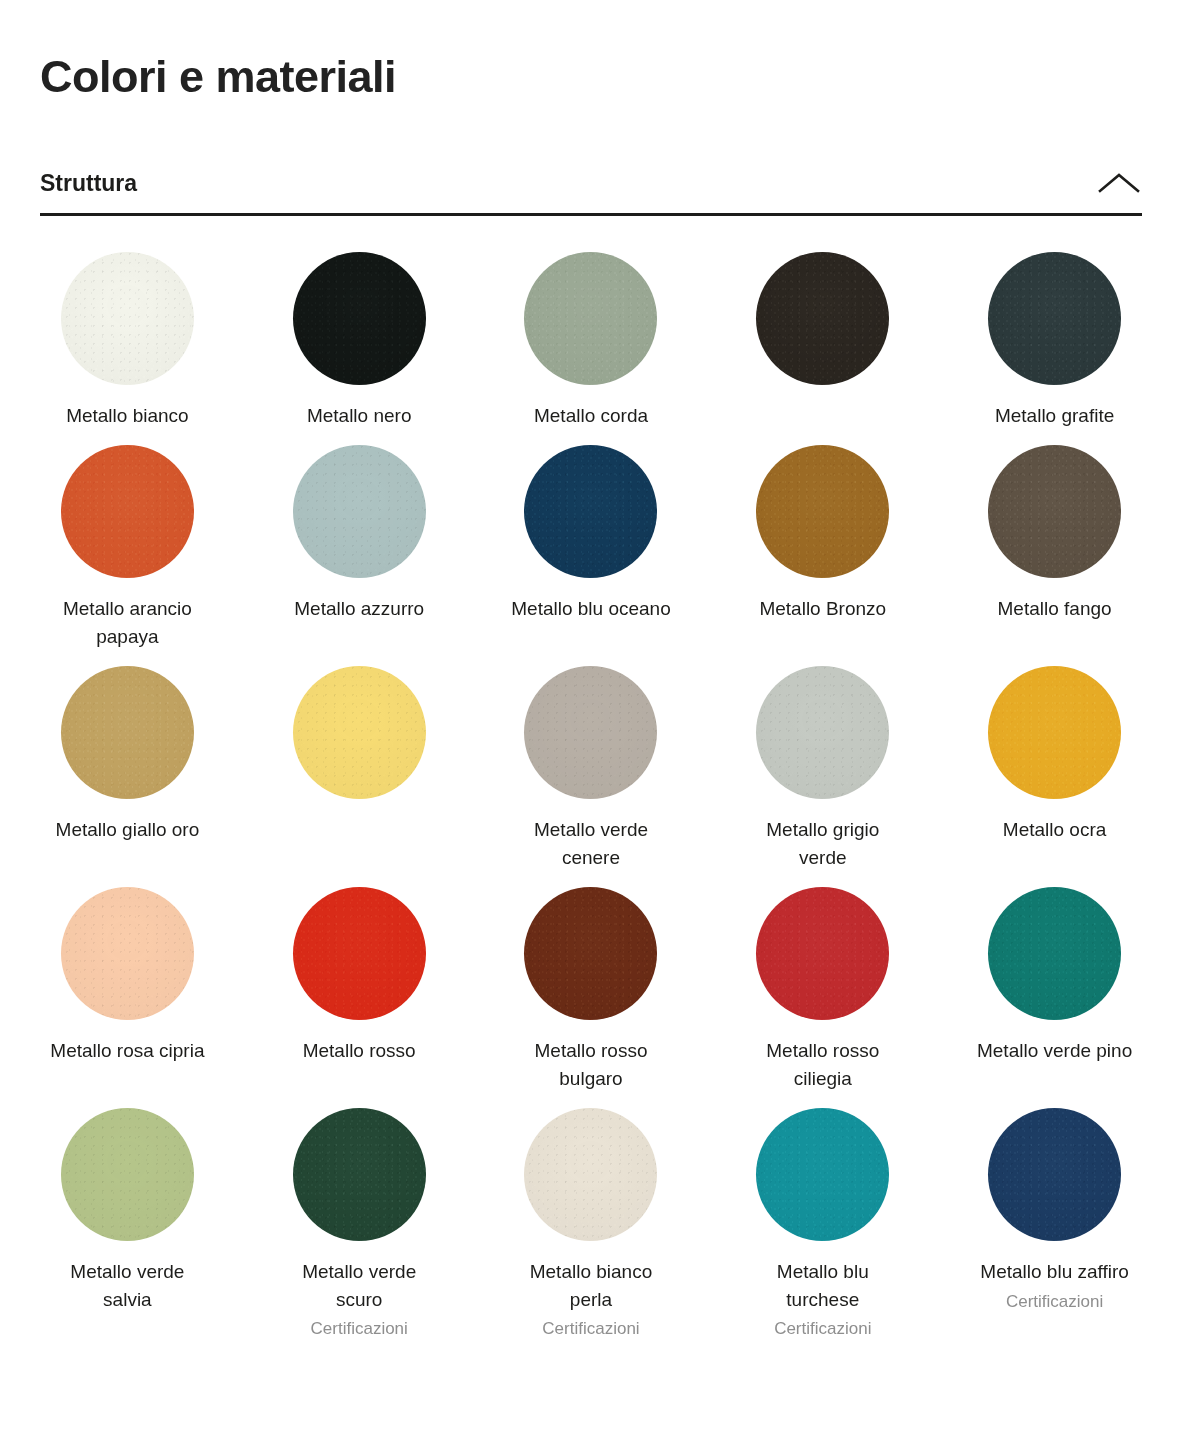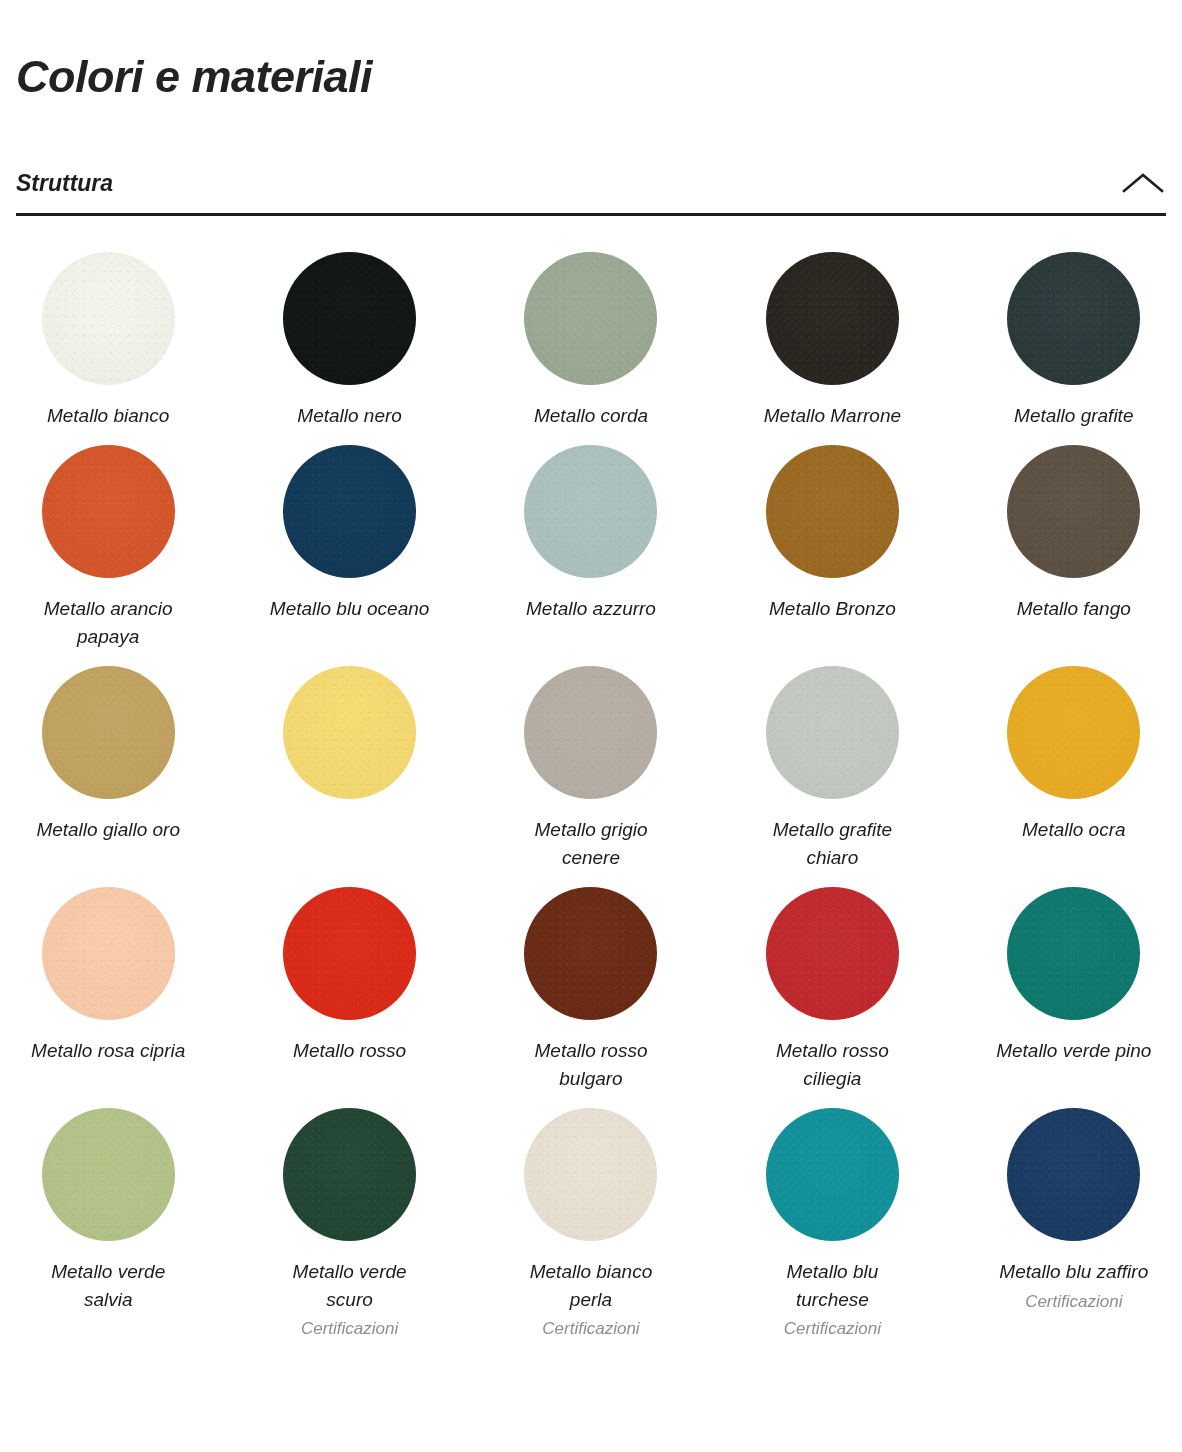--- a/index.html
+++ b/index.html
@@ -7,22 +7,21 @@
     width:1182px;
     min-height:1452px;
     background:#ffffff;
     font-family:"Liberation Sans","DejaVu Sans",sans-serif;
     color:#1d1d1b;
     -webkit-font-smoothing:antialiased;
   }
   .page{
     width:1182px;
     box-sizing:border-box;
-    padding:0 16px;
-    font-style:italic;
+    padding:0 40px;
   }
   .page-title{
     font-size:45px;
     line-height:1.1;
     font-weight:700;
     letter-spacing:-0.5px;
     margin:0;
     padding-top:52px;
     color:#222222;
   }
@@ -142,48 +141,47 @@
         <div class="swatch">
           <div class="disc-wrap">
             <div class="disc" style="background: rgb(154, 168, 148);"></div>
           </div>
           <div class="swatch-label">Metallo corda</div>
         </div>
         <div class="swatch">
           <div class="disc-wrap">
             <div class="disc" style="background: rgb(43, 38, 32);"></div>
           </div>
-          <div class="swatch-label">Metallo Marrone</div>
         </div>
         <div class="swatch">
           <div class="disc-wrap">
             <div class="disc" style="background: rgb(44, 58, 60);"></div>
           </div>
           <div class="swatch-label">Metallo grafite</div>
         </div>
         <div class="swatch">
           <div class="disc-wrap">
             <div class="disc" style="background: rgb(212, 87, 44);"></div>
           </div>
           <div class="swatch-label">Metallo arancio papaya</div>
         </div>
         <div class="swatch">
           <div class="disc-wrap">
+            <div class="disc light" style="background: rgb(174, 196, 195);"></div>
+          </div>
+          <div class="swatch-label">Metallo azzurro</div>
+        </div>
+        <div class="swatch">
+          <div class="disc-wrap">
             <div class="disc" style="background: rgb(18, 58, 89);"></div>
           </div>
           <div class="swatch-label">Metallo blu oceano</div>
         </div>
         <div class="swatch">
           <div class="disc-wrap">
-            <div class="disc light" style="background: rgb(174, 196, 195);"></div>
-          </div>
-          <div class="swatch-label">Metallo azzurro</div>
-        </div>
-        <div class="swatch">
-          <div class="disc-wrap">
             <div class="disc" style="background: rgb(155, 106, 36);"></div>
           </div>
           <div class="swatch-label">Metallo Bronzo</div>
         </div>
         <div class="swatch">
           <div class="disc-wrap">
             <div class="disc" style="background: rgb(94, 82, 68);"></div>
           </div>
           <div class="swatch-label">Metallo fango</div>
         </div>
@@ -195,27 +193,27 @@
         </div>
         <div class="swatch">
           <div class="disc-wrap">
             <div class="disc light" style="background: rgb(248, 221, 116);"></div>
           </div>
         </div>
         <div class="swatch">
           <div class="disc-wrap">
             <div class="disc light" style="background: rgb(185, 177, 167);"></div>
           </div>
-          <div class="swatch-label">Metallo grigio cenere</div>
+          <div class="swatch-label">Metallo verde cenere</div>
         </div>
         <div class="swatch">
           <div class="disc-wrap">
             <div class="disc light" style="background: rgb(198, 203, 196);"></div>
           </div>
-          <div class="swatch-label">Metallo grafite chiaro</div>
+          <div class="swatch-label">Metallo grigio verde</div>
         </div>
         <div class="swatch">
           <div class="disc-wrap">
             <div class="disc" style="background: rgb(230, 171, 37);"></div>
           </div>
           <div class="swatch-label">Metallo ocra</div>
         </div>
         <div class="swatch">
           <div class="disc-wrap">
             <div class="disc light" style="background: rgb(251, 205, 171);"></div>

